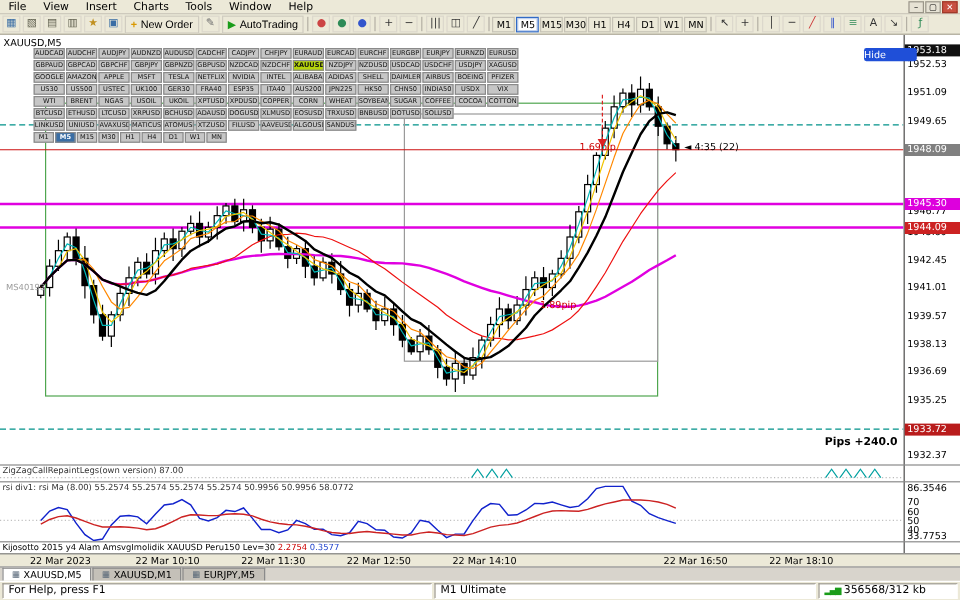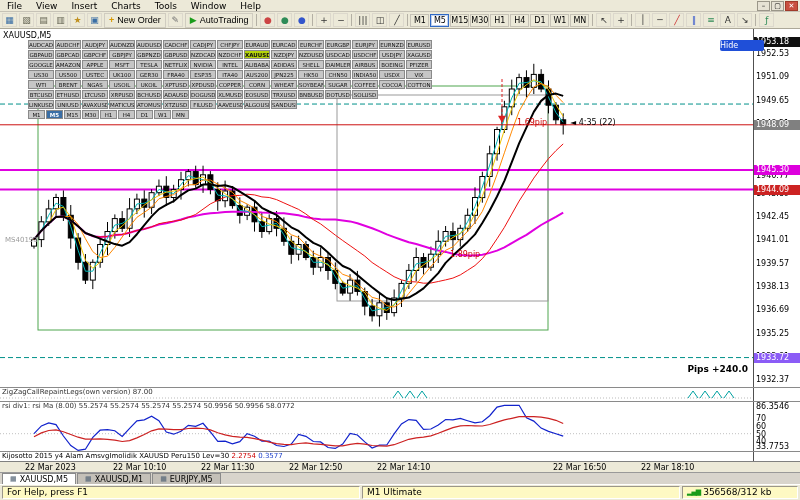--- a/index.html
+++ b/index.html
@@ -33,41 +33,41 @@
   .symbol-label{position:absolute;left:3px;top:31px;font-size:8px;z-index:11}
   .symbol-matrix{position:absolute;left:28px;top:40px;z-index:10}
   .sym-row{display:flex;height:10px}
   .sym-btn{width:26px;height:9px;margin-right:1px;background:#c6c6c6;border:1px solid #8a8a8a;font-size:5.5px;line-height:6px;text-align:center;overflow:hidden;color:#111;cursor:default;font-family:"DejaVu Sans",sans-serif}
   .sym-btn.active{background:#b5d40a;font-weight:bold}
   .sym-tf{width:17px}
   .sym-tf.active{background:#3a6ea5;color:#fff}
 
   .hide-btn{position:absolute;left:720px;top:40px;width:44px;height:11px;line-height:11px;text-align:left;background:#1f4fd8;color:#fff;font-size:8px;border-radius:2px;z-index:22;cursor:default}
   .pips-label{position:absolute;left:640px;top:364px;width:108px;text-align:right;font-weight:bold;font-size:9px;z-index:5}
-  .pip1{position:absolute;left:517px;top:118px;color:#cc0000;font-size:8px;z-index:5}
+  .pip1{position:absolute;left:483px;top:118px;color:#cc0000;font-size:8px;z-index:5}
   .pip2{position:absolute;left:450px;top:250px;color:#cc0000;font-size:8px;z-index:5}
   .trade-label{position:absolute;left:570px;top:118px;font-size:8px;z-index:5}
   .watermark{position:absolute;left:5px;top:236px;font-size:7px;color:#9a9a9a;z-index:2}
 
   .zz-label{position:absolute;left:2px;top:388px;font-size:7px;color:#333;z-index:5;white-space:nowrap}
   .rsi-label{position:absolute;left:2px;top:402px;font-size:7px;color:#333;z-index:5;white-space:nowrap}
   .footer-row{position:absolute;left:0;top:451px;width:753px;height:10px;background:#fff;font-size:7px;line-height:10px;padding-left:2px;z-index:5;white-space:nowrap}
   .footer-row .v1{color:#cc0000}
   .footer-row .v2{color:#2244cc}
 
   .time-axis{position:absolute;left:0;top:461px;width:800px;height:11px;background:#ece9d8;border-top:1px solid #808080;font-size:8px;z-index:30}
   .time-label{position:absolute;top:1px;white-space:nowrap}
 
   .tabs-bar{position:absolute;left:0;top:472px;width:800px;height:12px;background:#d8d4cc;border-top:1px solid #999;display:flex;align-items:flex-end;padding-left:2px;z-index:30}
   .tab{display:flex;align-items:center;gap:3px;height:11px;padding:0 7px;font-size:8px;background:#c4c0b8;border:1px solid #8a8a8a;border-bottom:none;margin-right:1px;cursor:default;white-space:nowrap}
   .tab.active{background:#fff}
   .tab-icon{font-size:7px;color:#556677}
 
   .status-bar{position:absolute;left:0;top:484px;width:800px;height:16px;background:#ece9d8;border-top:1px solid #fff;display:flex;align-items:center;padding:1px 2px;gap:2px;font-size:9px;z-index:40}
-  .sb-panel{height:13px;line-height:11px;border:1px solid;border-color:#9a9689 #fff #fff #9a9689;padding:0 4px;background:#fef9c3;overflow:hidden;white-space:nowrap}
+  .sb-panel{height:13px;line-height:11px;border:1px solid;border-color:#9a9689 #fff #fff #9a9689;padding:0 4px;background:#ffffff;overflow:hidden;white-space:nowrap}
   #sb-help{width:358px}
   #sb-acct{flex:1}
   #sb-kb{width:116px;display:flex;align-items:center;gap:3px}
   .bars-icon{color:#1a9c1a;font-size:7px;letter-spacing:-1px}
 </style>
 </head>
 <body>
 
 <div class="menubar">
   <span id="menu-items" style="display:flex">
@@ -162,21 +162,21 @@
     <div class="tick" style="top: 229.806px;">1939.57</div>
     <div class="tick" style="top: 253.134px;">1938.13</div>
     <div class="tick" style="top: 276.462px;">1936.69</div>
     <div class="tick" style="top: 299.79px;">1935.25</div>
     <div class="tick" style="top: 323.118px;">1933.81</div>
     <div class="tick" style="top: 346.446px;">1932.37</div>
     <div class="axis-box" style="top: 8.324px; background: rgb(16, 16, 16);">1953.18</div>
     <div class="axis-box" style="top: 90.782px; background: rgb(128, 128, 128);">1948.09</div>
     <div class="axis-box" style="top: 135.98px; background: rgb(221, 0, 221);">1945.30</div>
     <div class="axis-box" style="top: 155.582px; background: rgb(204, 34, 34);">1944.09</div>
-    <div class="axis-box" style="top: 323.576px; background: #8b5cf6;">1933.72</div>
+    <div class="axis-box" style="top: 323.576px; background: #b91c1c;">1933.72</div>
     <div class="tick" style="top: 372.795px;">86.3546</div>
     <div class="tick" style="top: 385.334px;">70</div>
     <div class="tick" style="top: 393.001px;">60</div>
     <div class="tick" style="top: 400.668px;">50</div>
     <div class="tick" style="top: 408.335px;">40</div>
     <div class="tick" style="top: 413.107px;">33.7753</div>
   </div>
 
 <svg id="main-svg" width="753" height="358">
     <line x1="0" x2="753" y1="75.0460000000025" y2="75.0460000000025" stroke="#009189" stroke-dasharray="5,3"></line>

